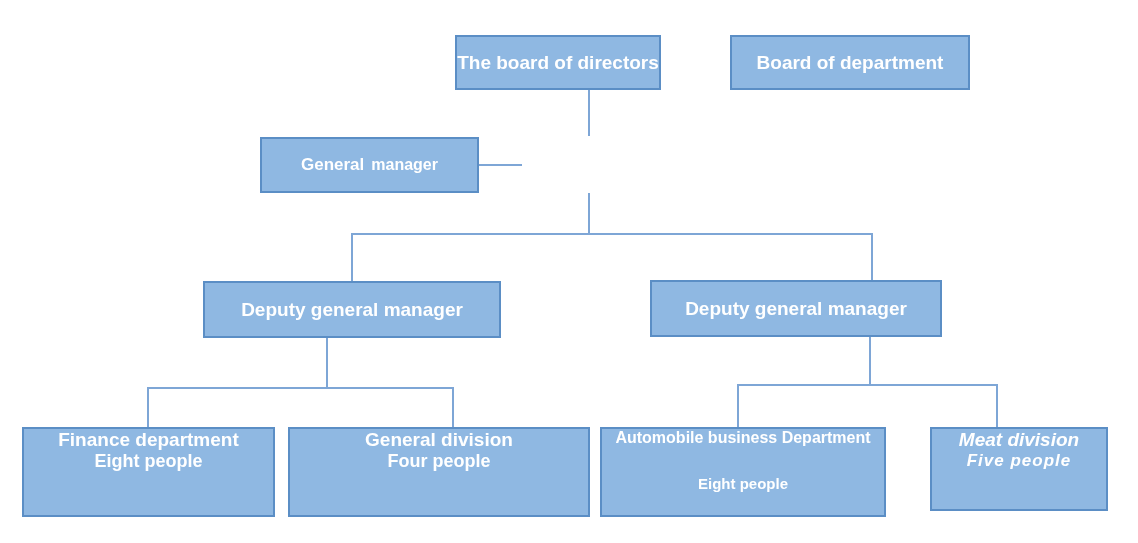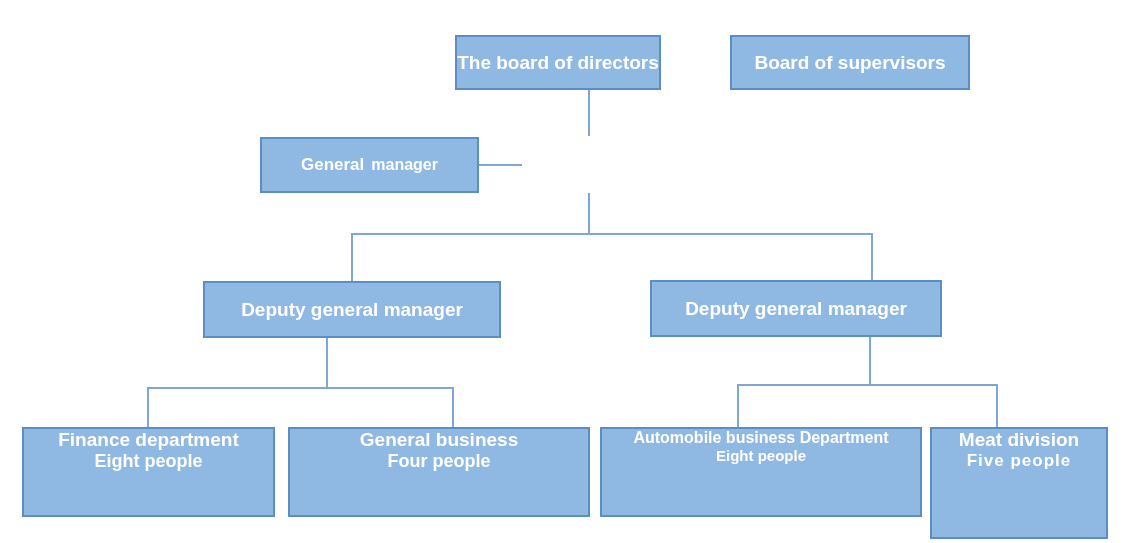--- a/index.html
+++ b/index.html
@@ -41,22 +41,22 @@
   .n-board        { left: 455px; top: 35px;  width: 206px; height: 55px; font-size: 19px; }
   .n-supervisors  { left: 730px; top: 35px;  width: 240px; height: 55px; font-size: 19px; }
   .n-gm           { left: 260px; top: 137px; width: 219px; height: 56px; flex-direction: row; }
   .n-gm .small    { font-size: 17px; }
   .n-gm .large    { font-size: 16px; margin-left: 7px; }
   .n-chairman     { left: 522px; top: 136px; width: 153px; height: 57px; font-size: 21px; }
   .n-dep1         { left: 203px; top: 281px; width: 298px; height: 57px; font-size: 19px; }
   .n-dep2         { left: 650px; top: 280px; width: 292px; height: 57px; font-size: 19px; }
   .n-finance      { left: 22px;  top: 427px; width: 253px; height: 90px; }
   .n-gdiv         { left: 288px; top: 427px; width: 302px; height: 90px; }
-  .n-auto         { left: 600px; top: 427px; width: 322px; height: 90px; }
-  .n-meat         { left: 930px; top: 427px; width: 178px; height: 112px; }
+  .n-auto         { left: 600px; top: 427px; width: 286px; height: 90px; gap: 28px; }
+  .n-meat         { left: 930px; top: 427px; width: 178px; height: 84px; font-style: italic; }
   .n-finance .t1  { font-size: 19px; } .n-finance .t2 { font-size: 18px; }
   .n-gdiv .t1     { font-size: 19px; } .n-gdiv .t2    { font-size: 18px; }
   .n-auto .t1     { font-size: 16px; } .n-auto .t2    { font-size: 15px; }
   .n-meat .t1     { font-size: 19px; } .n-meat .t2    { font-size: 17px; letter-spacing: 1px; }
 
   
   .c1  { left: 588px; top: 90px;  height: 46px; }            
   .c2  { left: 479px; top: 164px; width: 43px; }             
   .c3  { left: 588px; top: 193px; height: 40px; }            
   .c4  { left: 351px; top: 233px; width: 521px; }            
@@ -88,41 +88,41 @@
   <div class="line v c10"></div>
   <div class="line v c11"></div>
   <div class="line h c12"></div>
   <div class="line v c13"></div>
   <div class="line v c14"></div>
 
   <div class="node n-board">
     <span>The board of directors</span>
   </div>
   <div class="node n-supervisors">
-    <span>Board of supervisors</span>
+    <span>Board of department</span>
   </div>
 
   <div class="node n-gm">
     <span class="small">General</span>
     <span class="large">manager</span>
   </div>
 
   <div class="node n-dep1">
     <span>Deputy general manager</span>
   </div>
   <div class="node n-dep2">
     <span>Deputy general manager</span>
   </div>
 
   <div class="node n-finance two-line">
     <span class="t1">Finance department</span>
     <span class="t2">Eight people</span>
   </div>
   <div class="node n-gdiv two-line">
-    <span class="t1">General business</span>
+    <span class="t1">General division</span>
     <span class="t2">Four people</span>
   </div>
   <div class="node n-auto two-line">
     <span class="t1">Automobile business Department</span>
     <span class="t2">Eight people</span>
   </div>
   <div class="node n-meat two-line">
     <span class="t1">Meat division</span>
     <span class="t2">Five people</span>
   </div>

